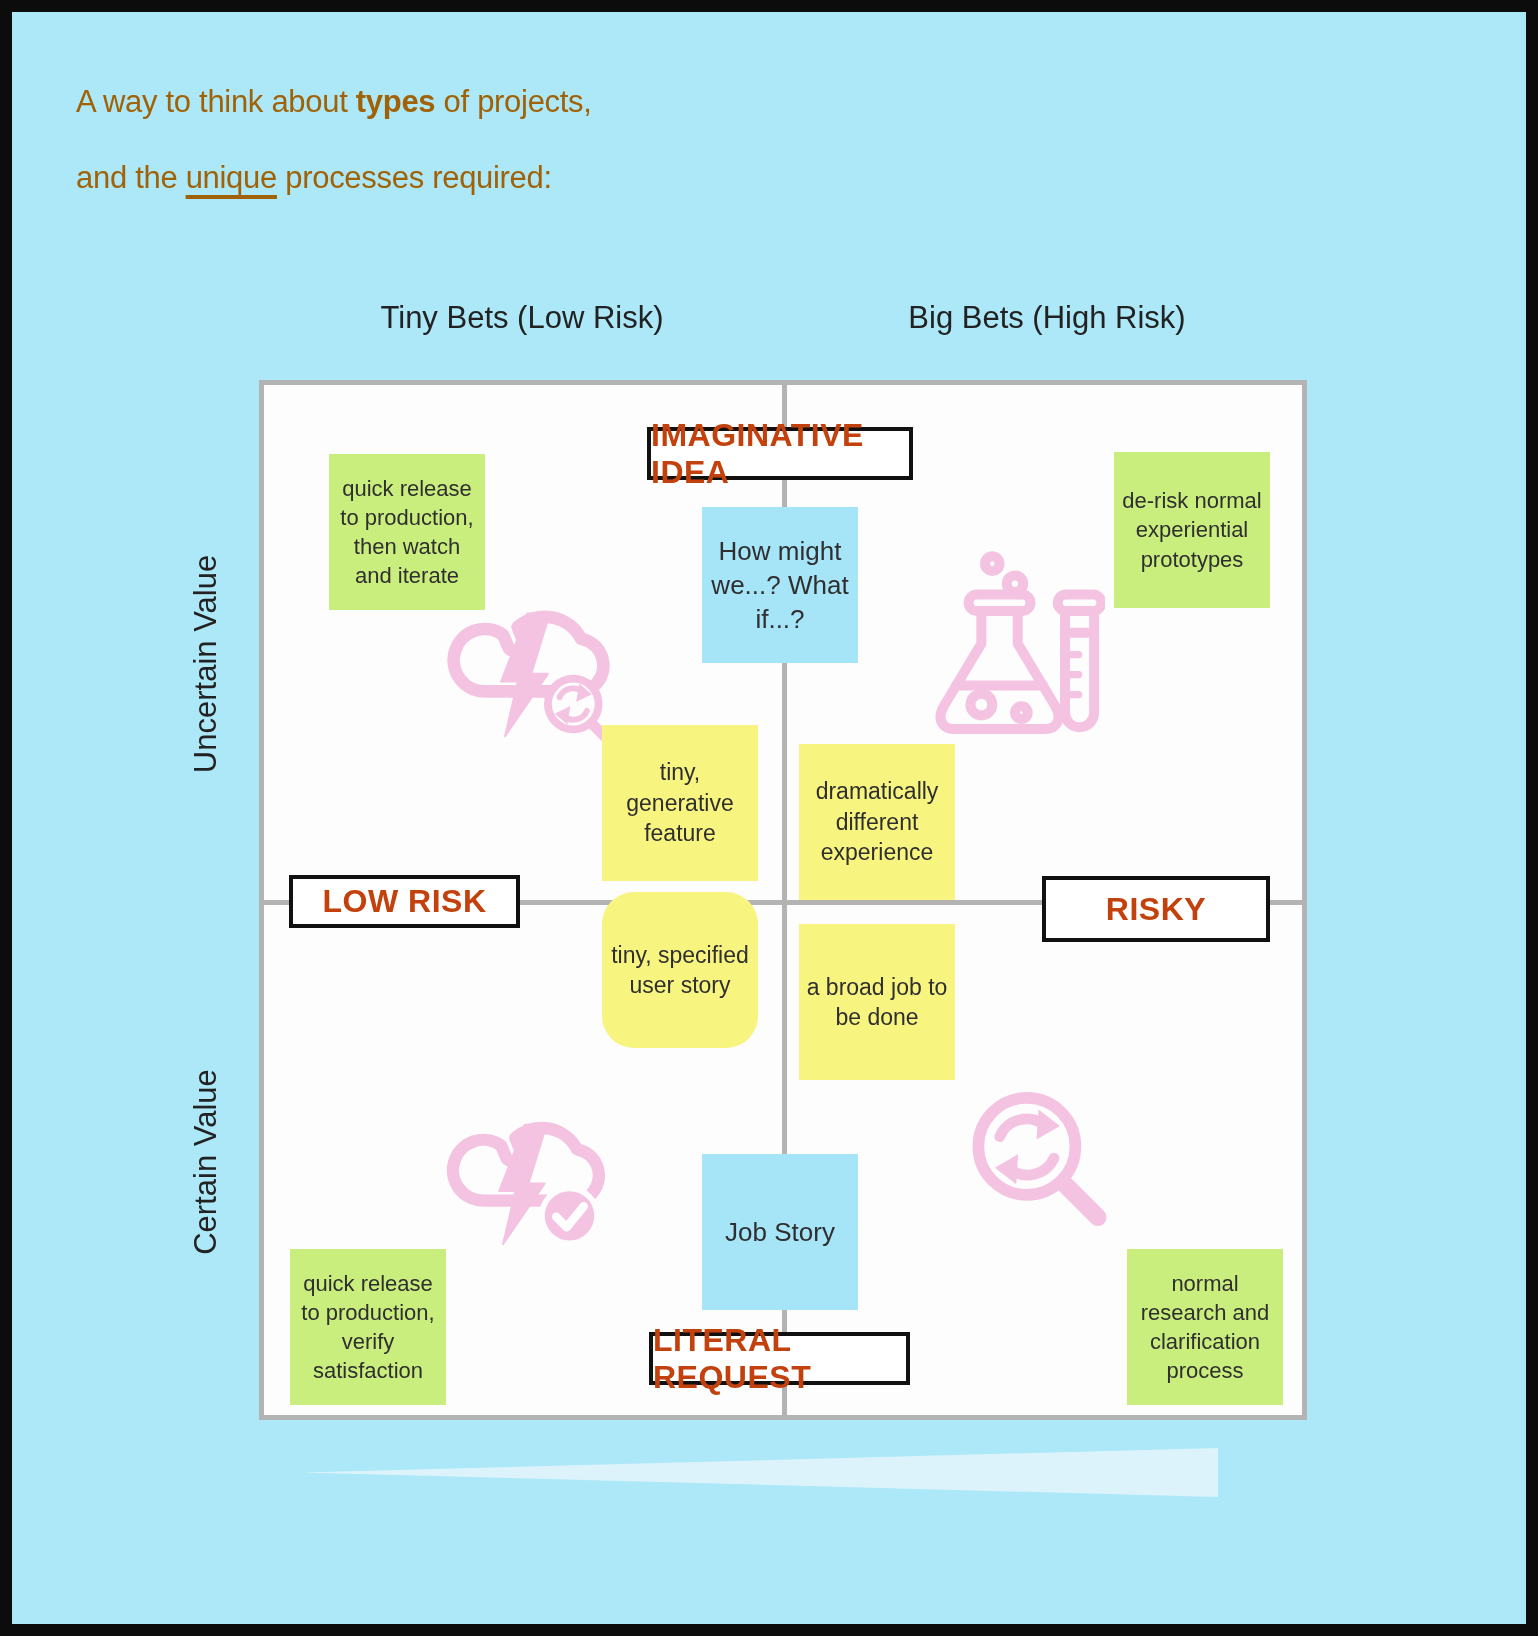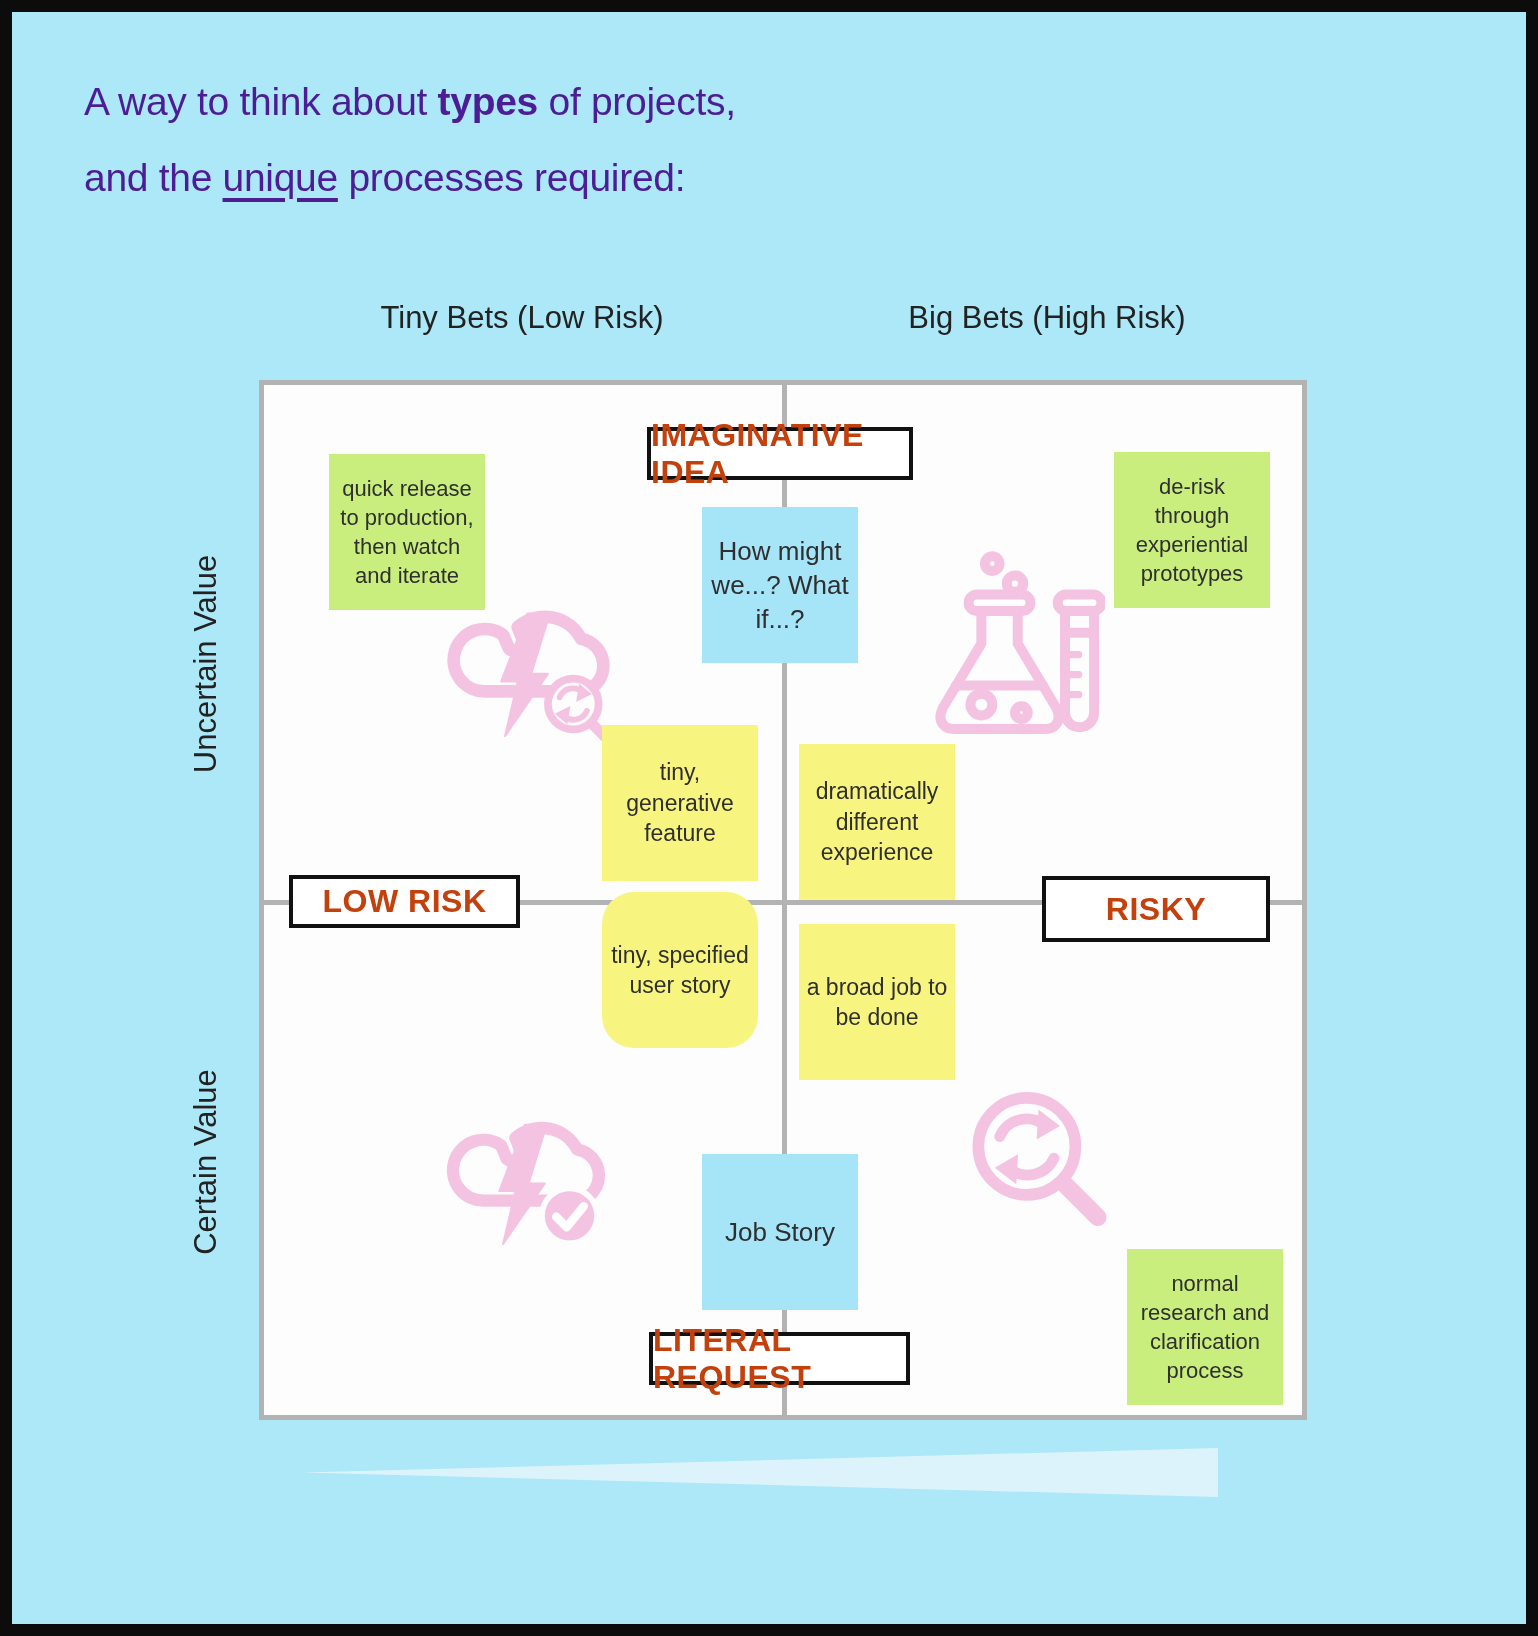--- a/index.html
+++ b/index.html
@@ -6,21 +6,21 @@
   .canvas{
     position:relative;
     width:1538px;height:1636px;
     box-sizing:border-box;
     background:var(--background,#ace8f8);
     border:12px solid #0c0c0c;
     font-family:"Liberation Sans", sans-serif;
     overflow:hidden;
   }
   
-  .title{position:absolute;left:72px;top:52px;color:#4c1d95;font-size:39px;line-height:76px;letter-spacing:-0.3px;}
+  .title{position:absolute;left:64px;top:52px;color:#a16207;font-size:31px;line-height:76px;letter-spacing:-0.3px;}
   .title b{font-weight:700;}
   .title .u{text-decoration:underline;text-decoration-thickness:3.5px;text-underline-offset:7px;}
   
   .col-label{position:absolute;top:288px;width:420px;text-align:center;font-size:31px;color:#222;}
   .col-label.left{left:300px;}
   .col-label.right{left:825px;}
   .row-label{position:absolute;left:36px;width:320px;height:40px;text-align:center;font-size:31px;color:#222;
     transform:rotate(-90deg);}
   .row-label.top{top:632px;}
   .row-label.bottom{top:1130px;}
@@ -134,23 +134,24 @@
     <polygon points="61,111 39,94 63,80" fill="currentColor"></polygon>
   </svg>
 
   <div class="qlabel imaginative">IMAGINATIVE IDEA</div>
   <div class="qlabel lowrisk">LOW RISK</div>
   <div class="qlabel risky">RISKY</div>
   <div class="qlabel literal">LITERAL REQUEST</div>
 
   <div class="note green n-green-tl">quick release to production, then watch and iterate</div>
   <div class="note blue n-blue-top">How might we...? What if...?</div>
-  <div class="note green n-green-tr">de-risk through experiential prototypes</div>
+  <div class="note green n-green-tr">de-risk normal experiential prototypes</div>
   <div class="note yellow n-yellow-gen">tiny, generative feature</div>
   <div class="note yellow n-yellow-dram">dramatically different experience</div>
   <div class="note yellow n-yellow-spec">tiny, specified user story</div>
   <div class="note yellow n-yellow-broad">a broad job to be done</div>
   <div class="note blue n-blue-bottom">Job Story</div>
+  <div class="note green n-green-bl">quick release to production, verify satisfaction</div>
   <div class="note green n-green-br">normal research and clarification process</div>
 
   <div class="wedge"></div>
 
 </div>
 
 </body></html>

